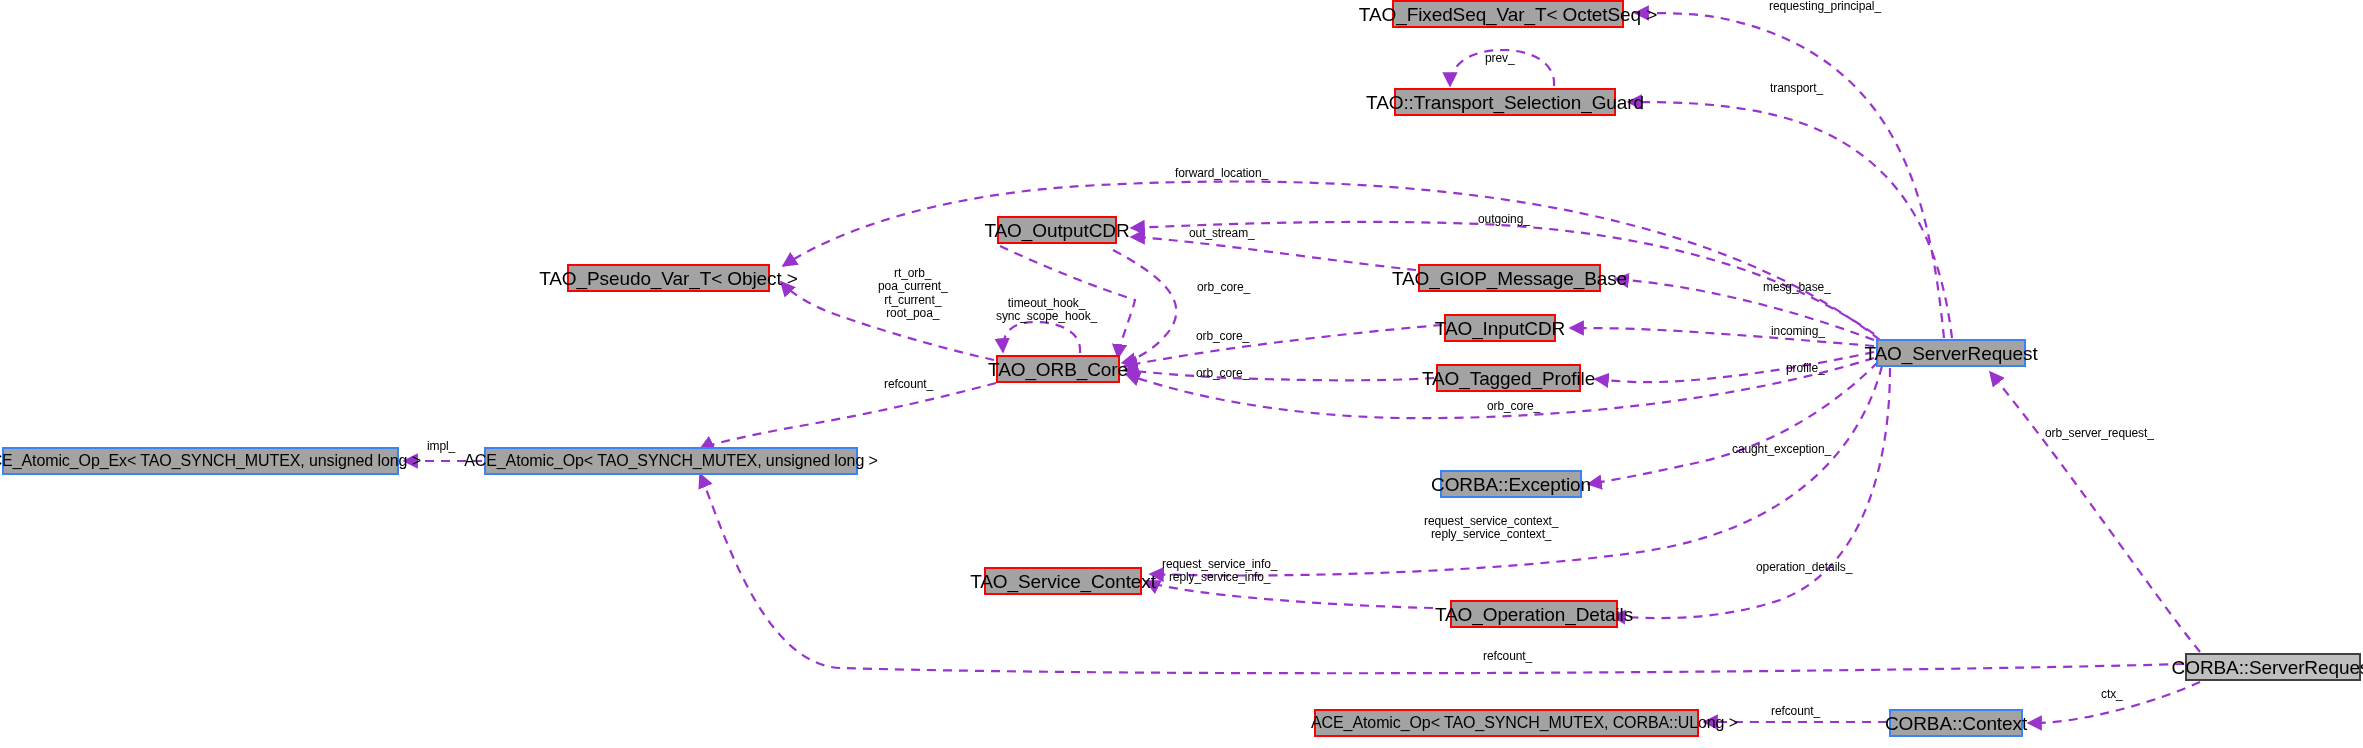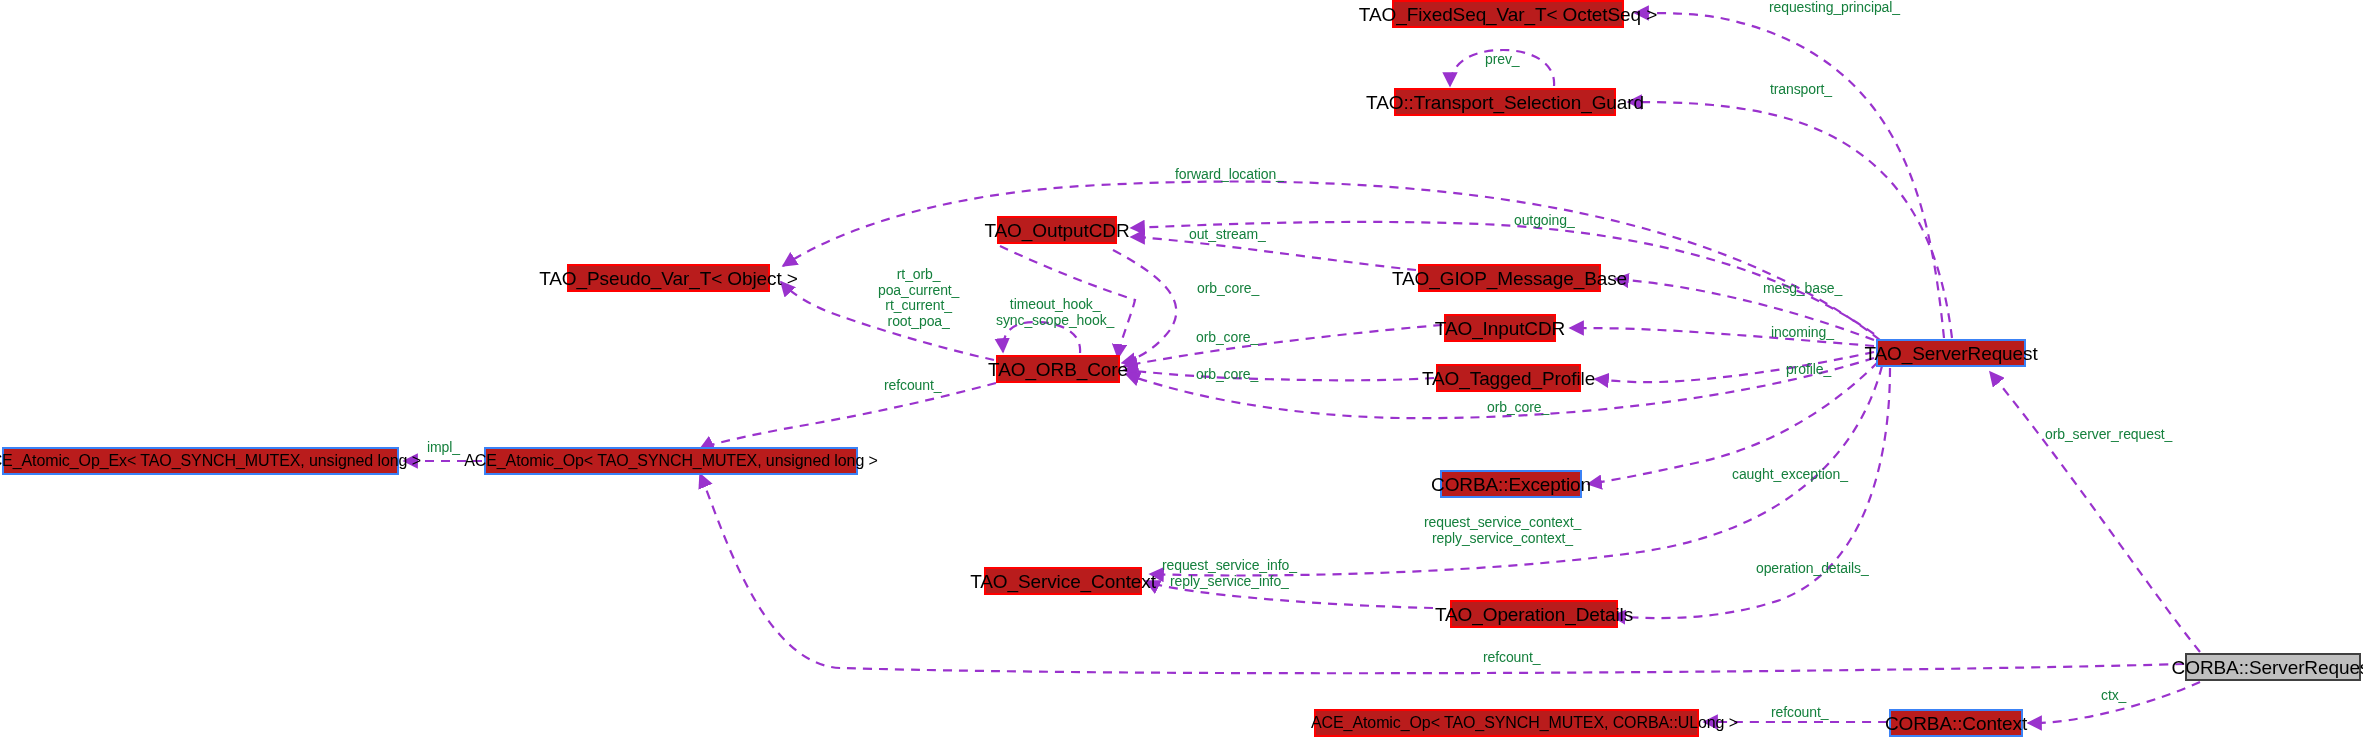--- a/index.html
+++ b/index.html
@@ -24,41 +24,41 @@
   }
   .node {
     position: absolute;
     box-sizing: border-box;
     display: flex;
     align-items: center;
     justify-content: center;
     white-space: nowrap;
     font-size: 19px;
     color: #000000;
-    background: #b91c1c;
+    background: #a3a3a3;
     line-height: 1;
     letter-spacing: -0.1px;
   }
   .node.red {
     border: 2px solid #ff0000;
   }
   .node.black {
     border: 2px solid #3b82f6;
   }
   .node.focus {
     border: 2px solid #404040;
     background: #bfbfbf;
   }
   .node.small {
     font-size: 16px;
   }
   .edge-label {
     position: absolute;
-    font-size: 14px;
-    color: #15803d;
+    font-size: 12px;
+    color: #000000;
     white-space: pre;
     line-height: 1.12;
     text-align: center;
     letter-spacing: -0.1px;
   }
 </style>
 </head>
 <body>
 
 <div id="diagram-root">
@@ -140,37 +140,37 @@
   <div class="node red" style="left:984px;top:567px;width:158px;height:28px;">TAO_Service_Context</div>
   <div class="node red" style="left:1435px;top:600px;width:168px;height:28px;margin-left:15px;">TAO_Operation_Details</div>
   <div class="node focus" style="left:2185px;top:653px;width:176px;height:28px;">CORBA::ServerRequest</div>
   <div class="node black" style="left:1889px;top:709px;width:134px;height:28px;">CORBA::Context</div>
   <div class="node red small" style="left:1314px;top:709px;width:385px;height:28px;padding-left:36px;">ACE_Atomic_Op&lt; TAO_SYNCH_MUTEX, CORBA::ULong &gt;</div>
 
   <div class="edge-label" style="left:1769px;top:0px;">requesting_principal_</div>
   <div class="edge-label" style="left:1770px;top:82px;">transport_</div>
   <div class="edge-label" style="left:1485px;top:52px;">prev_</div>
   <div class="edge-label" style="left:1175px;top:167px;">forward_location_</div>
-  <div class="edge-label" style="left:1478px;top:213px;margin-left:36px;">outgoing_</div>
+  <div class="edge-label" style="left:1478px;top:213px;">outgoing_</div>
   <div class="edge-label" style="left:1189px;top:227px;">out_stream_</div>
   <div class="edge-label" style="left:1763px;top:281px;">mesg_base_</div>
   <div class="edge-label" style="left:1197px;top:281px;">orb_core_</div>
   <div class="edge-label" style="left:878px;top:267px;">rt_orb_
 poa_current_
 rt_current_
 root_poa_</div>
   <div class="edge-label" style="left:996px;top:297px;">timeout_hook_
 sync_scope_hook_</div>
   <div class="edge-label" style="left:1771px;top:325px;">incoming_</div>
   <div class="edge-label" style="left:1196px;top:330px;">orb_core_</div>
   <div class="edge-label" style="left:1786px;top:362px;">profile_</div>
   <div class="edge-label" style="left:1196px;top:367px;">orb_core_</div>
   <div class="edge-label" style="left:1487px;top:400px;">orb_core_</div>
   <div class="edge-label" style="left:884px;top:378px;">refcount_</div>
-  <div class="edge-label" style="left:1732px;top:443px;margin-top:24px;">caught_exception_</div>
+  <div class="edge-label" style="left:1732px;top:443px;">caught_exception_</div>
   <div class="edge-label" style="left:2045px;top:427px;">orb_server_request_</div>
   <div class="edge-label" style="left:1424px;top:515px;">request_service_context_
 reply_service_context_</div>
   <div class="edge-label" style="left:1162px;top:558px;">request_service_info_
 reply_service_info_</div>
   <div class="edge-label" style="left:1756px;top:561px;">operation_details_</div>
   <div class="edge-label" style="left:427px;top:440px;">impl_</div>
   <div class="edge-label" style="left:1483px;top:650px;">refcount_</div>
   <div class="edge-label" style="left:1771px;top:705px;">refcount_</div>
   <div class="edge-label" style="left:2101px;top:688px;">ctx_</div>

